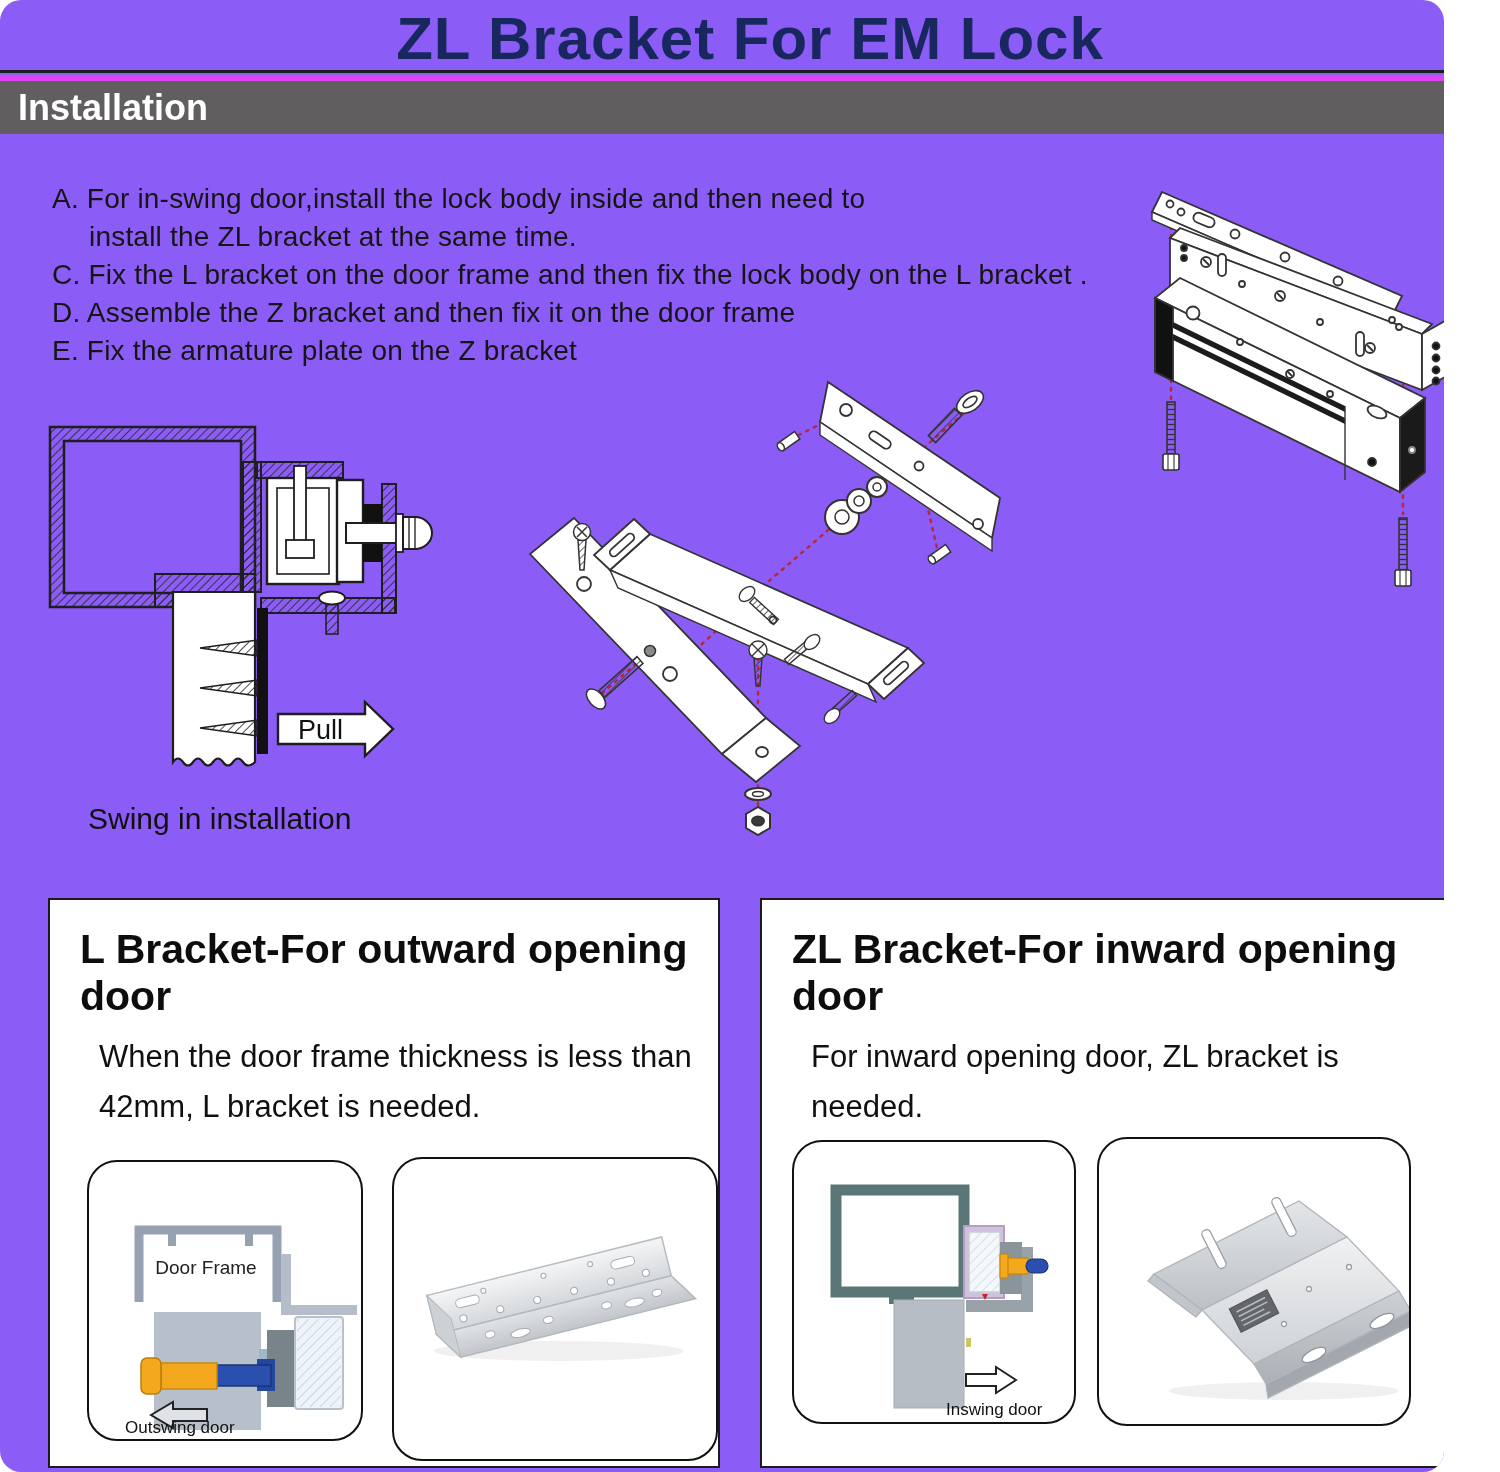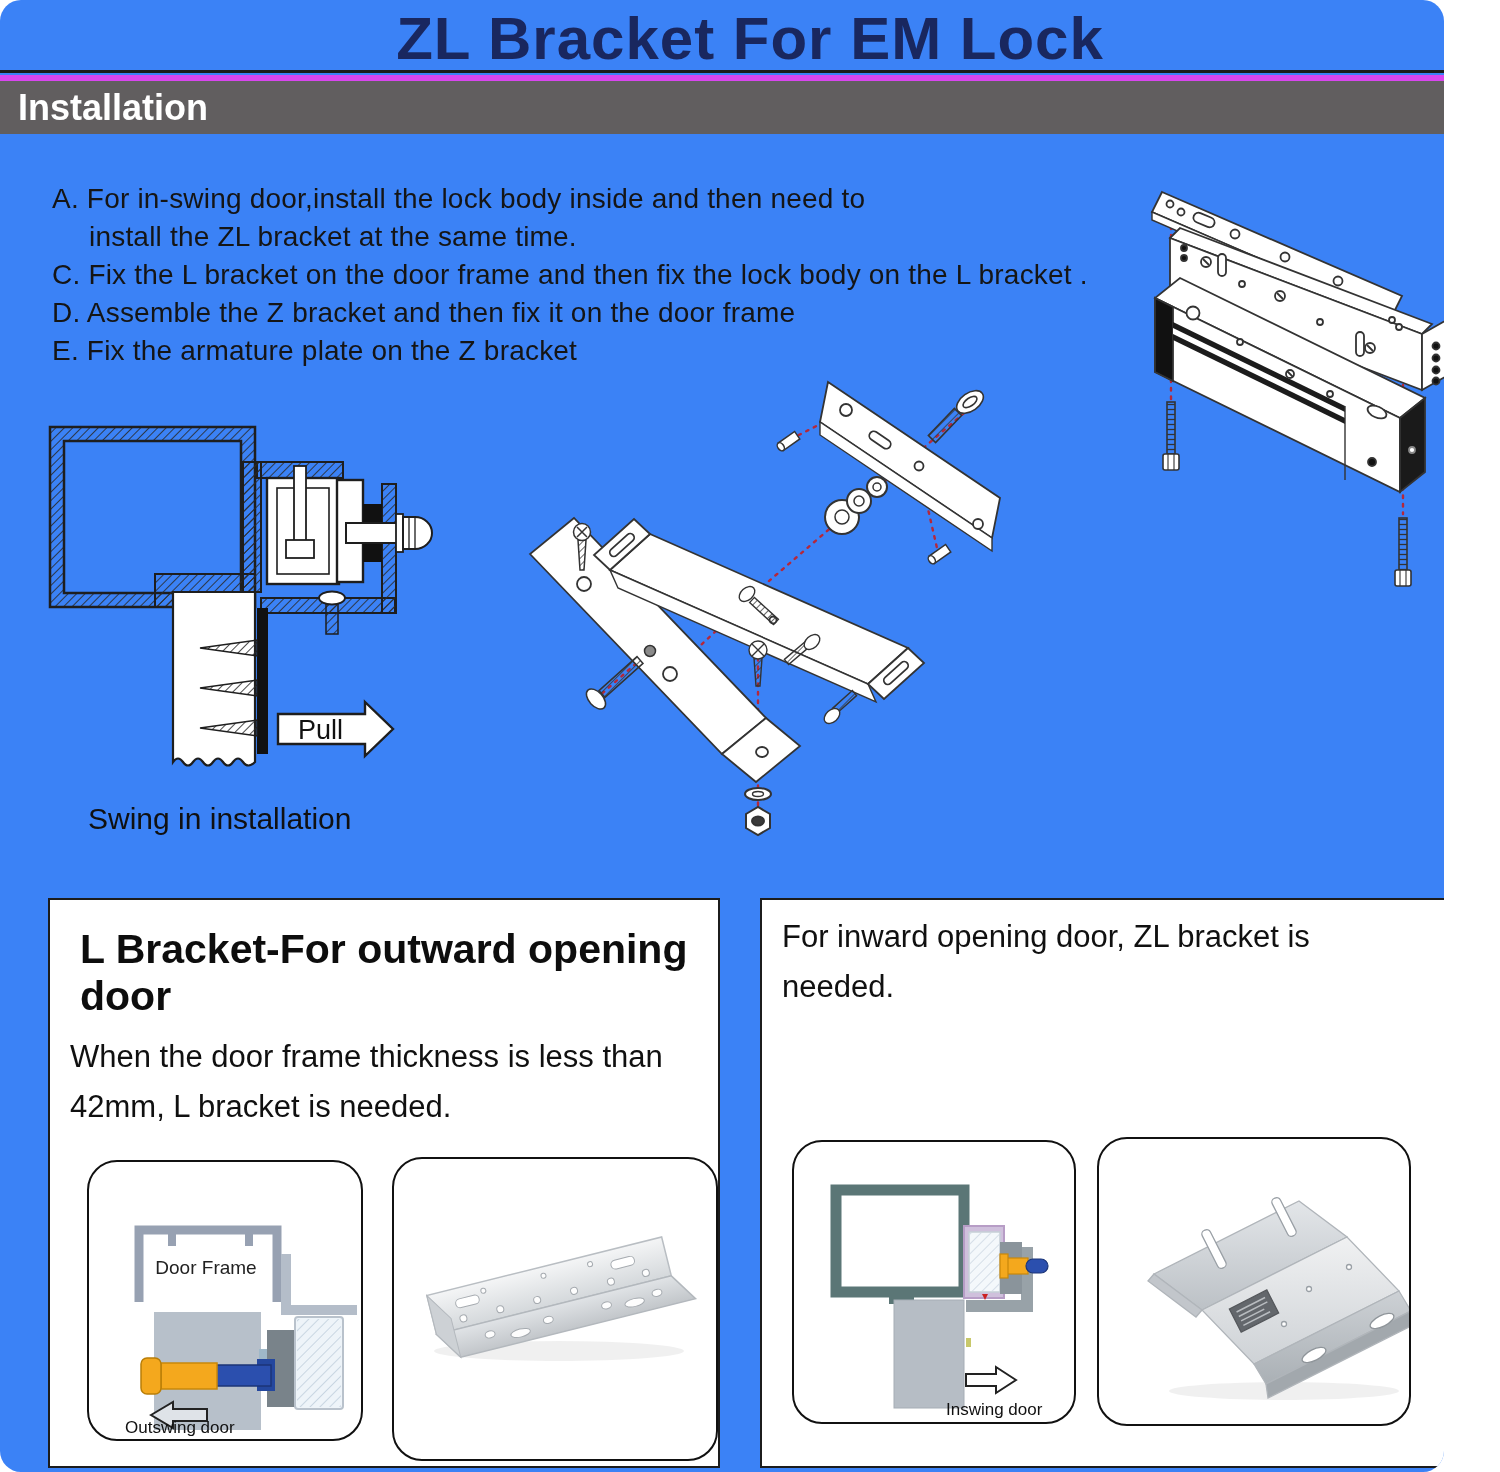--- a/index.html
+++ b/index.html
@@ -1,29 +1,29 @@
 <!DOCTYPE html>
 <html><head>
 <meta charset="utf-8">
 <style>
   html,body{margin:0;padding:0;background:#ffffff;}
-  #page{position:relative;width:1444px;height:1472px;background:#3b82f6;overflow:hidden;
+  #page{position:relative;width:1444px;height:1472px;background:#8b5cf6;overflow:hidden;
         font-family:"Liberation Sans", sans-serif;color:#161616;border-radius:21px;}
   .abs{position:absolute;}
   #title{top:4px;left:0;width:1500px;text-align:center;font-size:60px;font-weight:bold;
          letter-spacing:1px;color:#19275f;}
   #title-rule{top:70px;left:0;width:1500px;height:3px;background:#1c1c1c;}
   #banner{top:75px;left:0;width:1500px;height:53px;background:#615e5f;border-top:6px solid #d946ef;}
   #banner-label{position:absolute;left:18px;top:6px;font-size:36px;font-weight:bold;color:#ffffff;}
   .instructions{left:52px;top:180px;font-size:28px;line-height:38px;letter-spacing:.2px;color:#151515;}
   .cont{padding-left:37px;}
   .caption{font-size:30px;color:#101010;}
   .panel{top:898px;height:566px;border:2.5px solid #1c1c1c;background:#fff;}
   .panel-heading{padding:26px 0 0 30px;font-size:41px;font-weight:bold;color:#0d0d0d;}
-  .panel-body{padding:12px 20px 0 20px;font-size:31px;line-height:50px;color:#101010;}
+  .panel-body{padding:12px 20px 0 20px;font-size:31px;line-height:50px;color:#101010;margin-left:29px;}
   .inner-box{position:absolute;border:2.5px solid #111;border-radius:30px;background:#fff;overflow:hidden;}
   svg text{font-family:"Liberation Sans", sans-serif;}
 </style>
 </head>
 <body>
 
 <div id="page">
 
   <div id="title" class="abs">ZL Bracket For EM Lock</div>
   <div id="title-rule" class="abs"></div>
@@ -345,20 +345,21 @@
               <ellipse cx="264" cy="158" rx="5" ry="3.5"></ellipse>
             <ellipse cx="122" cy="164" rx="10" ry="4"></ellipse>
               <ellipse cx="240" cy="162" rx="10" ry="4"></ellipse>
           </g>
         </g>
       </svg>
     </div>
   </div>
 
   <div class="panel abs" style="left:760px;width:700px;">
+    <div class="panel-heading">ZL Bracket-For inward opening door</div>
     <div class="panel-body">
       <span>For inward opening door, ZL bracket is</span><br>
       <span>needed.</span>
     </div>
 
     <div class="inner-box" style="left:30px;top:240px;width:280px;height:280px;">
       <svg width="280" height="280" viewBox="0 0 280 280">
         <defs>
           <pattern id="pE" patternUnits="userSpaceOnUse" width="7" height="7" patternTransform="rotate(45)">
             <path d="M0,0 L0,7" stroke="#d5dee8" stroke-width="2"></path>

